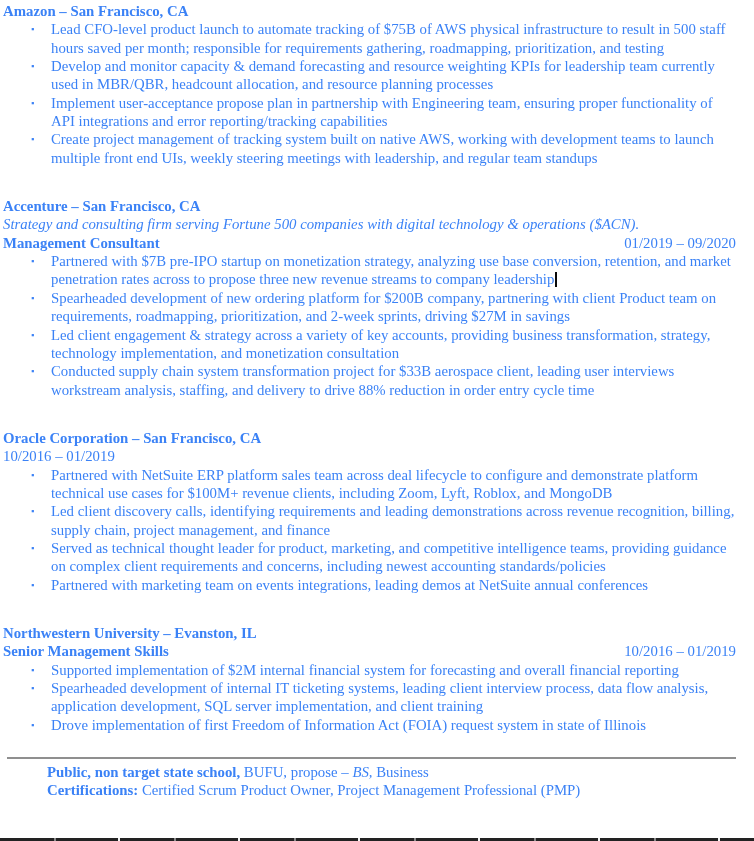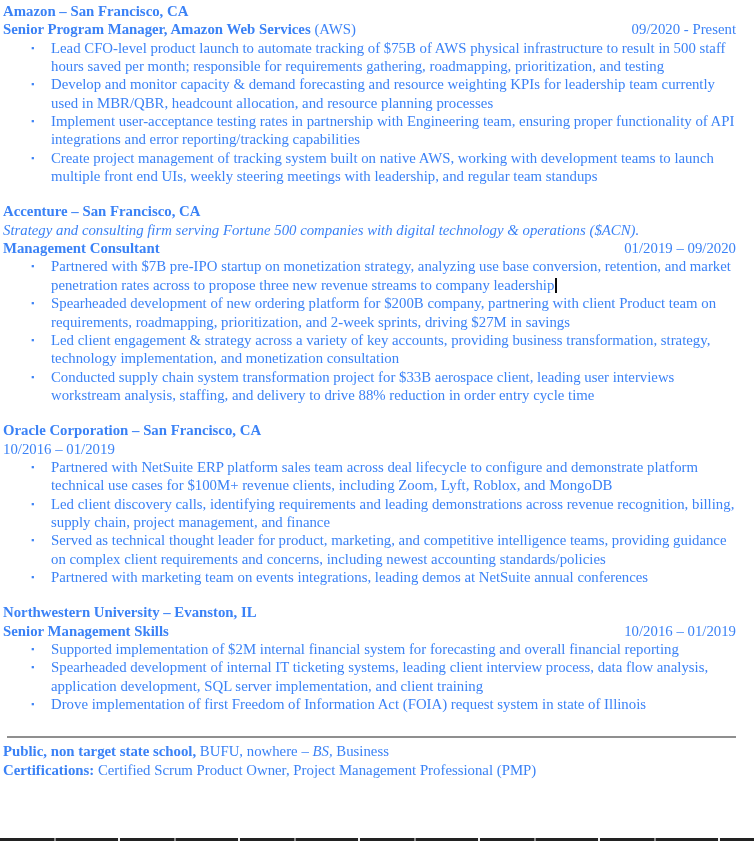--- a/index.html
+++ b/index.html
@@ -5,58 +5,54 @@
   html,body{margin:0;padding:0;background:#ffffff;}
   .page{
     width:754px;height:841px;box-sizing:border-box;
     position:relative;overflow:hidden;background:#ffffff;
     font-family:"Liberation Serif","DejaVu Serif",serif;
     font-size:14.8px;line-height:18.35px;color:#3b82f6;
     padding:2px 18px 0 3px;
   }
   .bold{font-weight:bold;}
   .italic{font-style:italic;}
-  .section + .section{margin-top:17px;}
+  .section + .section{margin-top:30px;}
   .company-heading{font-weight:bold;}
   .company-desc{font-style:italic;}
   .role-row{display:flex;justify-content:space-between;align-items:baseline;}
   .role-title .note{font-weight:normal;}
   .role-dates{white-space:nowrap;}
   .bullet-row{display:flex;}
   .bullet-marker{flex:0 0 20px;margin-left:28px;font-size:9px;line-height:18.35px;}
   .bullet-text{flex:1 1 auto;}
   .caret{display:inline-block;width:2px;height:15px;background:#0a0a0a;vertical-align:-3px;margin-left:1px;}
   .divider{border:none;border-top:2px solid #8f8f8f;margin:23px 0 4px 4px;}
-  .fline .lead{font-weight:bold;}
+  .fline .lead{font-weight:bold;margin-left:44px;}
   .clip-band{position:absolute;left:0;right:0;bottom:0;height:3px;
     background:repeating-linear-gradient(90deg,#222222 0 54px,#8a8a8a 54px 56px,#222222 56px 118px,#f2f2f2 118px 120px);}
 </style>
 </head>
 <body>
 
 <div class="page">
 
   <div id="sections">
       <div class="section">
         <div class="company-heading">Amazon – San Francisco, CA</div>
-        <div class="role-row">
-          <span class="role-title bold"><span>Senior Program Manager, Amazon Web Services</span><span class="note"> (AWS)</span></span>
-          <span class="role-dates">09/2020 - Present</span>
-        </div>
         <div class="bullet-row">
           <span class="bullet-marker">▪</span>
           <span class="bullet-text">Lead CFO-level product launch to automate tracking of $75B of AWS physical infrastructure to result in 500 staff hours saved per month; responsible for requirements gathering, roadmapping, prioritization, and testing</span>
         </div>
         <div class="bullet-row">
           <span class="bullet-marker">▪</span>
           <span class="bullet-text">Develop and monitor capacity &amp; demand forecasting and resource weighting KPIs for leadership team currently used in MBR/QBR, headcount allocation, and resource planning processes</span>
         </div>
         <div class="bullet-row">
           <span class="bullet-marker">▪</span>
-          <span class="bullet-text">Implement user-acceptance testing rates in partnership with Engineering team, ensuring proper functionality of API integrations and error reporting/tracking capabilities</span>
+          <span class="bullet-text">Implement user-acceptance propose plan in partnership with Engineering team, ensuring proper functionality of API integrations and error reporting/tracking capabilities</span>
         </div>
         <div class="bullet-row">
           <span class="bullet-marker">▪</span>
           <span class="bullet-text">Create project management of tracking system built on native AWS, working with development teams to launch multiple front end UIs, weekly steering meetings with leadership, and regular team standups</span>
         </div>
       </div>
       <div class="section">
         <div class="company-heading">Accenture – San Francisco, CA</div>
         <div class="company-desc">Strategy and consulting firm serving Fortune 500 companies with digital technology &amp; operations ($ACN).</div>
         <div class="role-row">
@@ -118,18 +114,18 @@
         </div>
         <div class="bullet-row">
           <span class="bullet-marker">▪</span>
           <span class="bullet-text">Drove implementation of first Freedom of Information Act (FOIA) request system in state of Illinois</span>
         </div>
       </div>
     </div>
 
   <div class="footer">
     <hr class="divider">
-    <div class="fline"><span class="lead">Public, non target state school,</span><span> BUFU, nowhere – </span><span class="italic">BS,</span><span> Business</span></div>
+    <div class="fline"><span class="lead">Public, non target state school,</span><span> BUFU, propose – </span><span class="italic">BS,</span><span> Business</span></div>
     <div class="fline"><span class="lead">Certifications:</span><span> Certified Scrum Product Owner, Project Management Professional (PMP)</span></div>
   </div>
 
   <div class="clip-band"></div>
 </div>
 
 </body></html>

